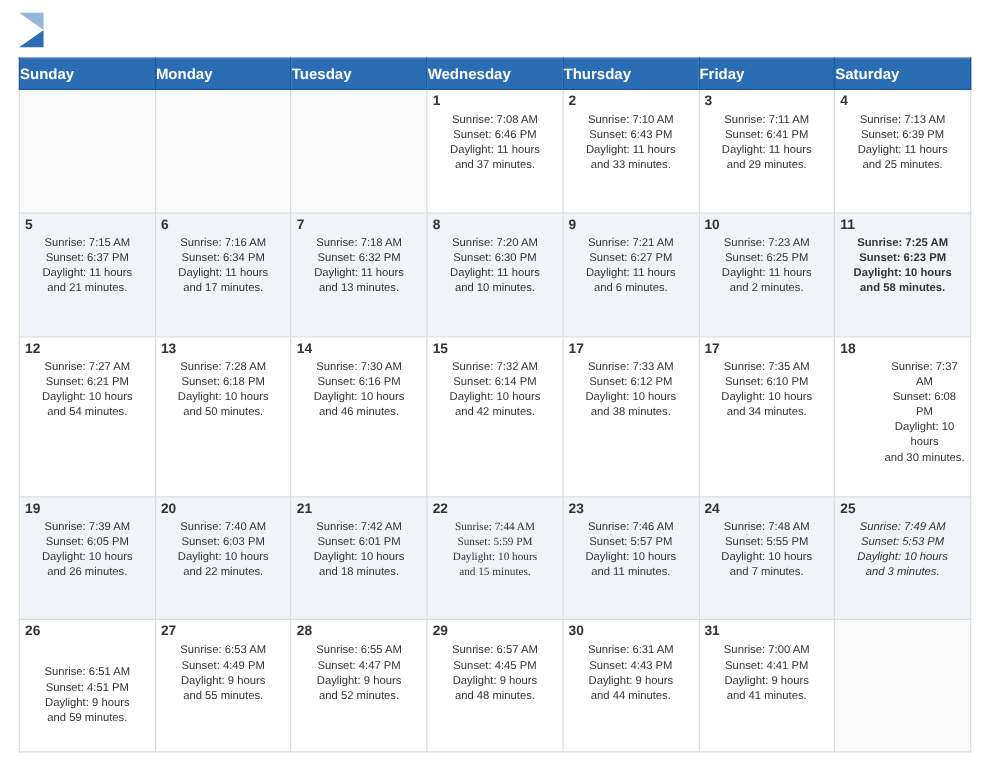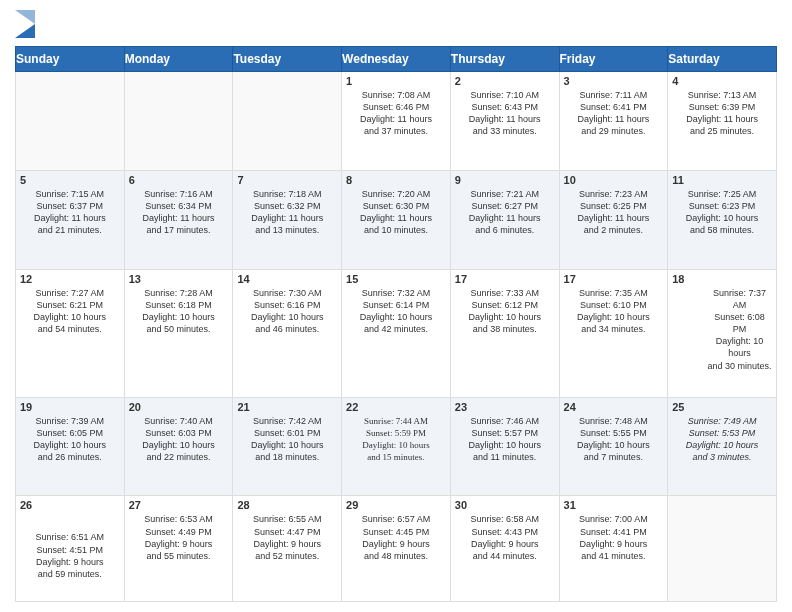--- a/index.html
+++ b/index.html
@@ -209,21 +209,21 @@
           </td>
           <td>
             <span class="day-num">10</span>
             <div class="day-info" style="white-space: pre-line;">Sunrise: 7:23 AM
 Sunset: 6:25 PM
 Daylight: 11 hours
 and 2 minutes.</div>
           </td>
           <td>
             <span class="day-num">11</span>
-            <div class="day-info" style="white-space: pre-line;">Sunrise: 7:25 AM
+            <div class="day-info" style="white-space: pre-line; font-weight: bold;">Sunrise: 7:25 AM
 Sunset: 6:23 PM
 Daylight: 10 hours
 and 58 minutes.</div>
           </td>
         </tr>
         <tr>
           <td>
             <span class="day-num">12</span>
             <div class="day-info" style="white-space: pre-line;">Sunrise: 7:27 AM
 Sunset: 6:21 PM
@@ -348,21 +348,21 @@
           </td>
           <td>
             <span class="day-num">29</span>
             <div class="day-info" style="white-space: pre-line;">Sunrise: 6:57 AM
 Sunset: 4:45 PM
 Daylight: 9 hours
 and 48 minutes.</div>
           </td>
           <td>
             <span class="day-num">30</span>
-            <div class="day-info" style="white-space: pre-line;">Sunrise: 6:58 AM
+            <div class="day-info" style="white-space: pre-line;">Sunrise: 6:31 AM
 Sunset: 4:43 PM
 Daylight: 9 hours
 and 44 minutes.</div>
           </td>
           <td>
             <span class="day-num">31</span>
             <div class="day-info" style="white-space: pre-line;">Sunrise: 7:00 AM
 Sunset: 4:41 PM
 Daylight: 9 hours
 and 41 minutes.</div>

